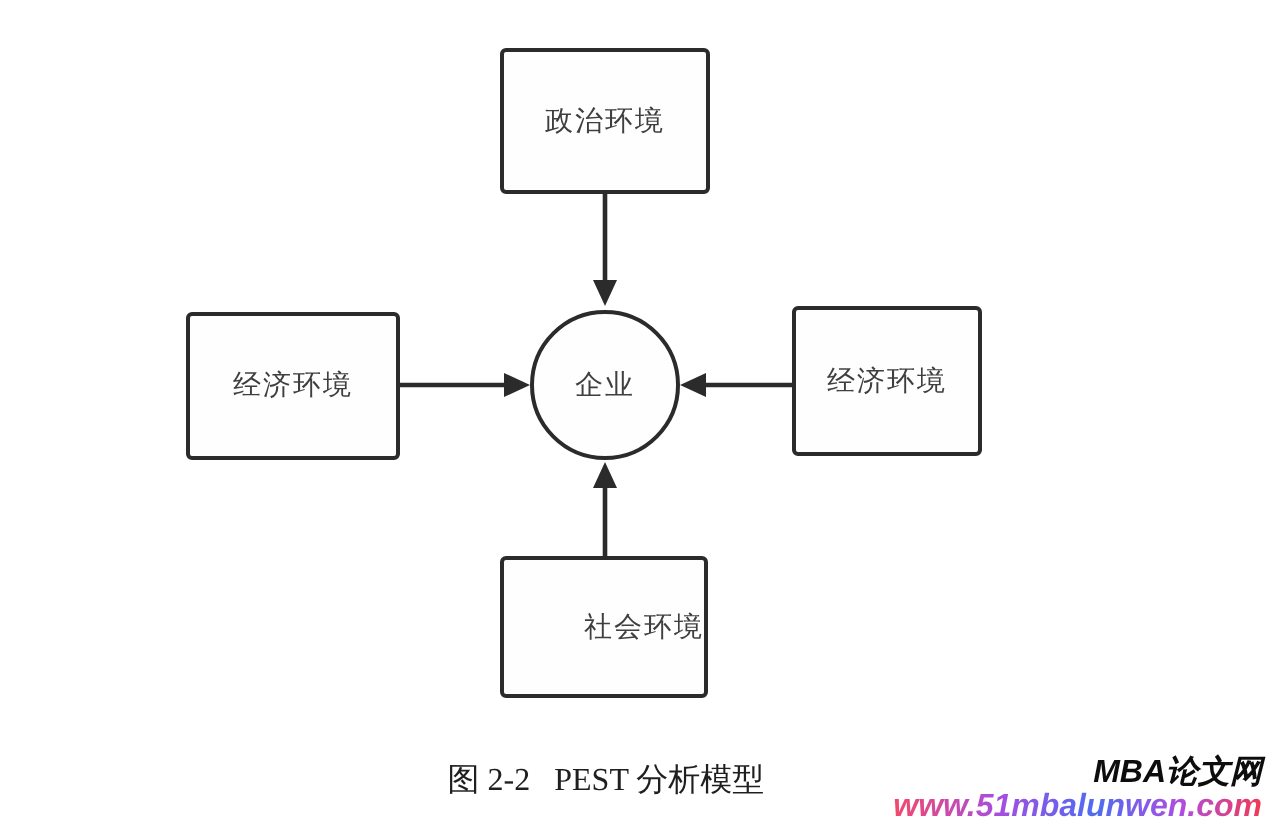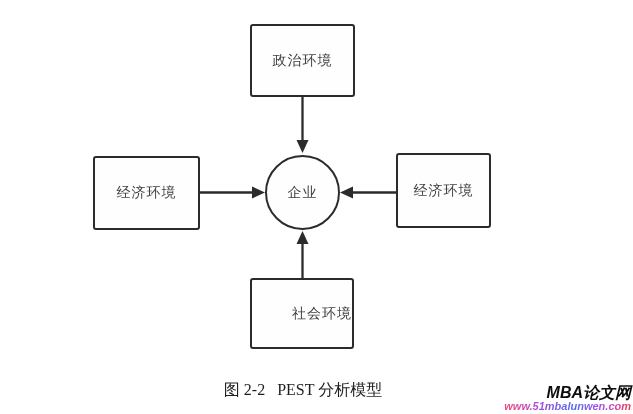--- a/index.html
+++ b/index.html
@@ -81,21 +81,21 @@
     font-family: "Liberation Sans", sans-serif;
     font-weight: bold;
     font-style: italic;
     font-size: 16px;
     color: #0d0d0d;
   }
   .wm-url {
     font-family: "Liberation Sans", sans-serif;
     font-weight: bold;
     font-style: italic;
-    font-size: 11px;
+    font-size: 16px;
     background: linear-gradient(90deg, #f5476b 0%, #a84de0 28%, #4d6df0 55%, #b04de0 78%, #f03a55 100%);
     -webkit-background-clip: text;
     background-clip: text;
     color: transparent;
   }
   .arrow-line {
     stroke: #2b2b2b;
     stroke-width: 2.3;
     fill: none;
   }

